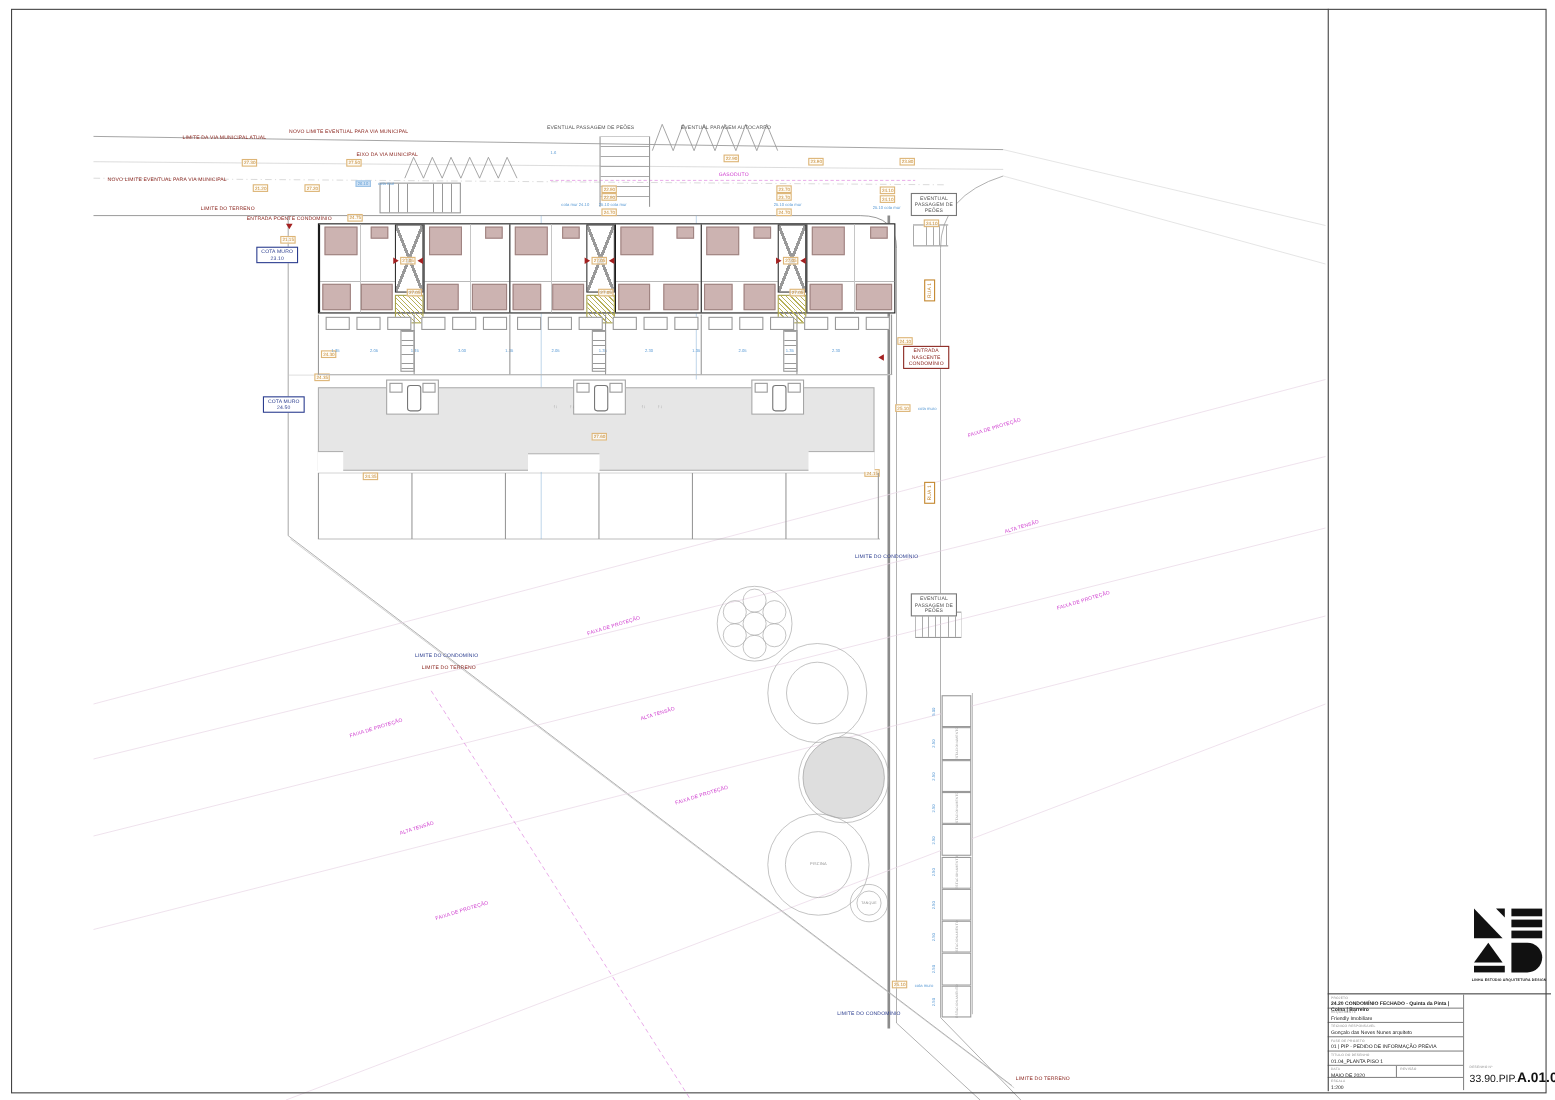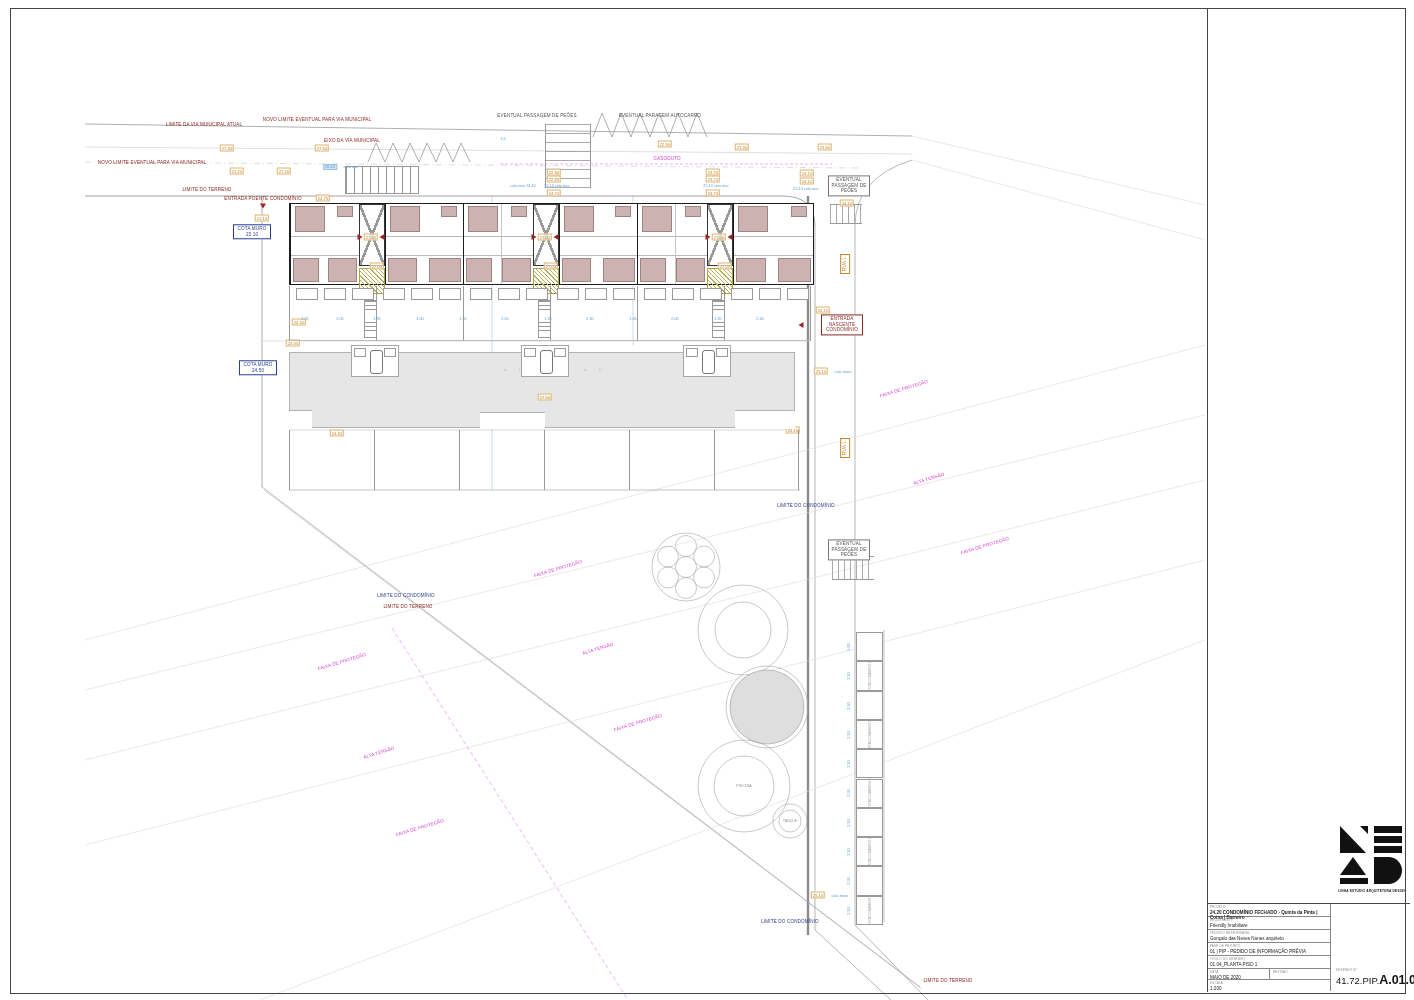--- a/index.html
+++ b/index.html
@@ -431,19 +431,19 @@
       <div class="lg" style="left:34px;top:10px;width:28px;height:7px;"></div>
       <div class="lg" style="left:34px;top:20px;width:28px;height:7px;"></div>
       <div class="lg" style="left:0;top:31px;width:0;height:0;background:none;border-left:13px solid transparent;border-right:13px solid transparent;border-bottom:18px solid #111;"></div>
       <div class="lg" style="left:0;top:52px;width:28px;height:6px;"></div>
       <div class="lg" style="left:34px;top:31px;width:28px;height:27px;border-radius:0 27px 27px 0;"></div>
     </div>
     <div id="logo-tx">LINHA ESTÚDIO ARQUITETURA DESIGN</div>
 
     <div id="dwgno">
       <span class="tb-lab">DESENHO Nº</span>
-      <span class="num"><span>41.72.PIP.</span><b>A.01.04</b></span>
+      <span class="num"><span>33.90.PIP.</span><b>A.01.04</b></span>
     </div>
   </div>
 
   <div class="abs" id="frame"></div>
   <div class="abs" id="col-div"></div>
 </div>
 
 </body></html>

